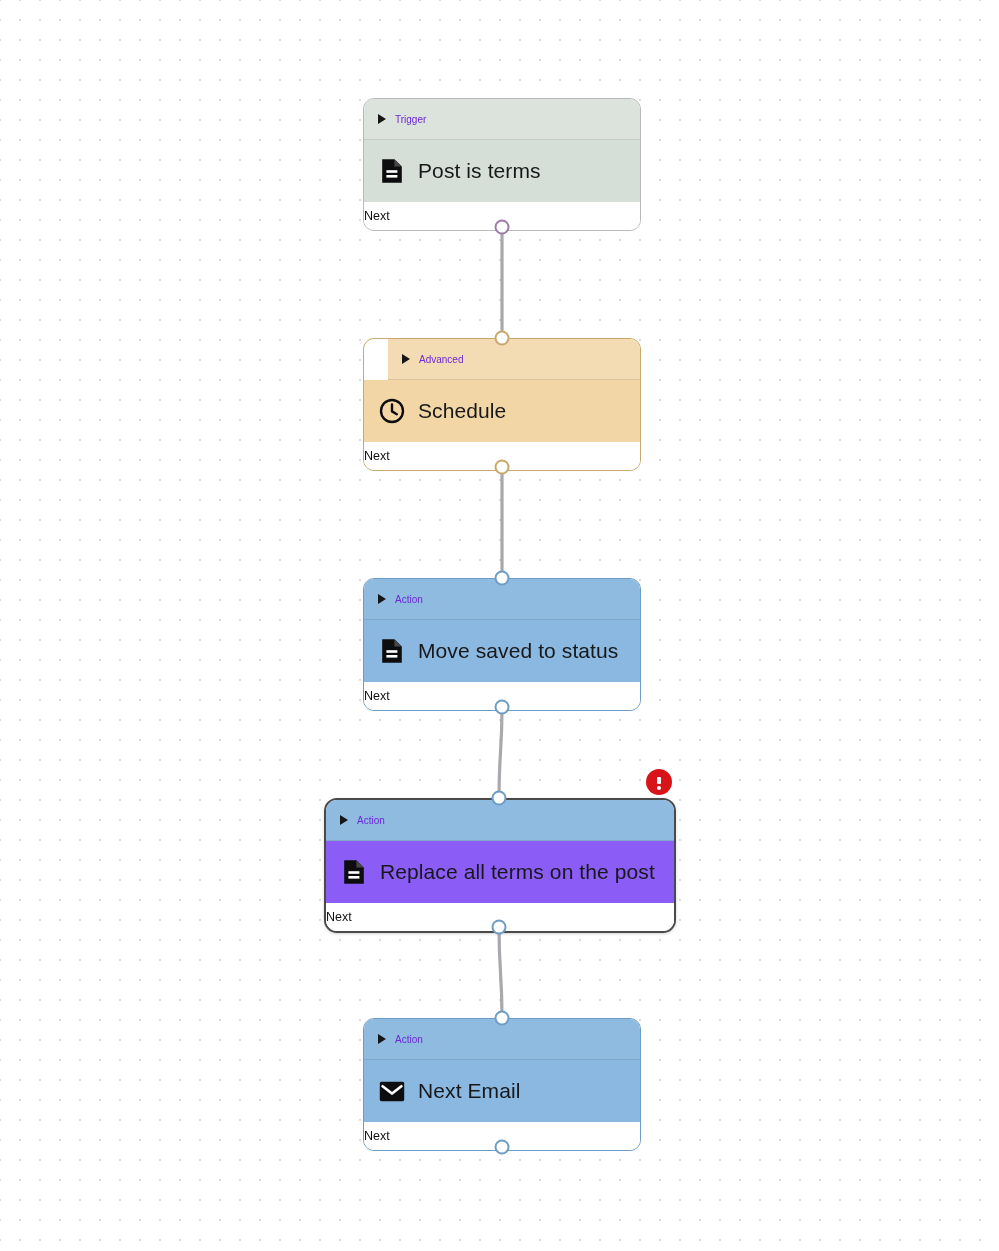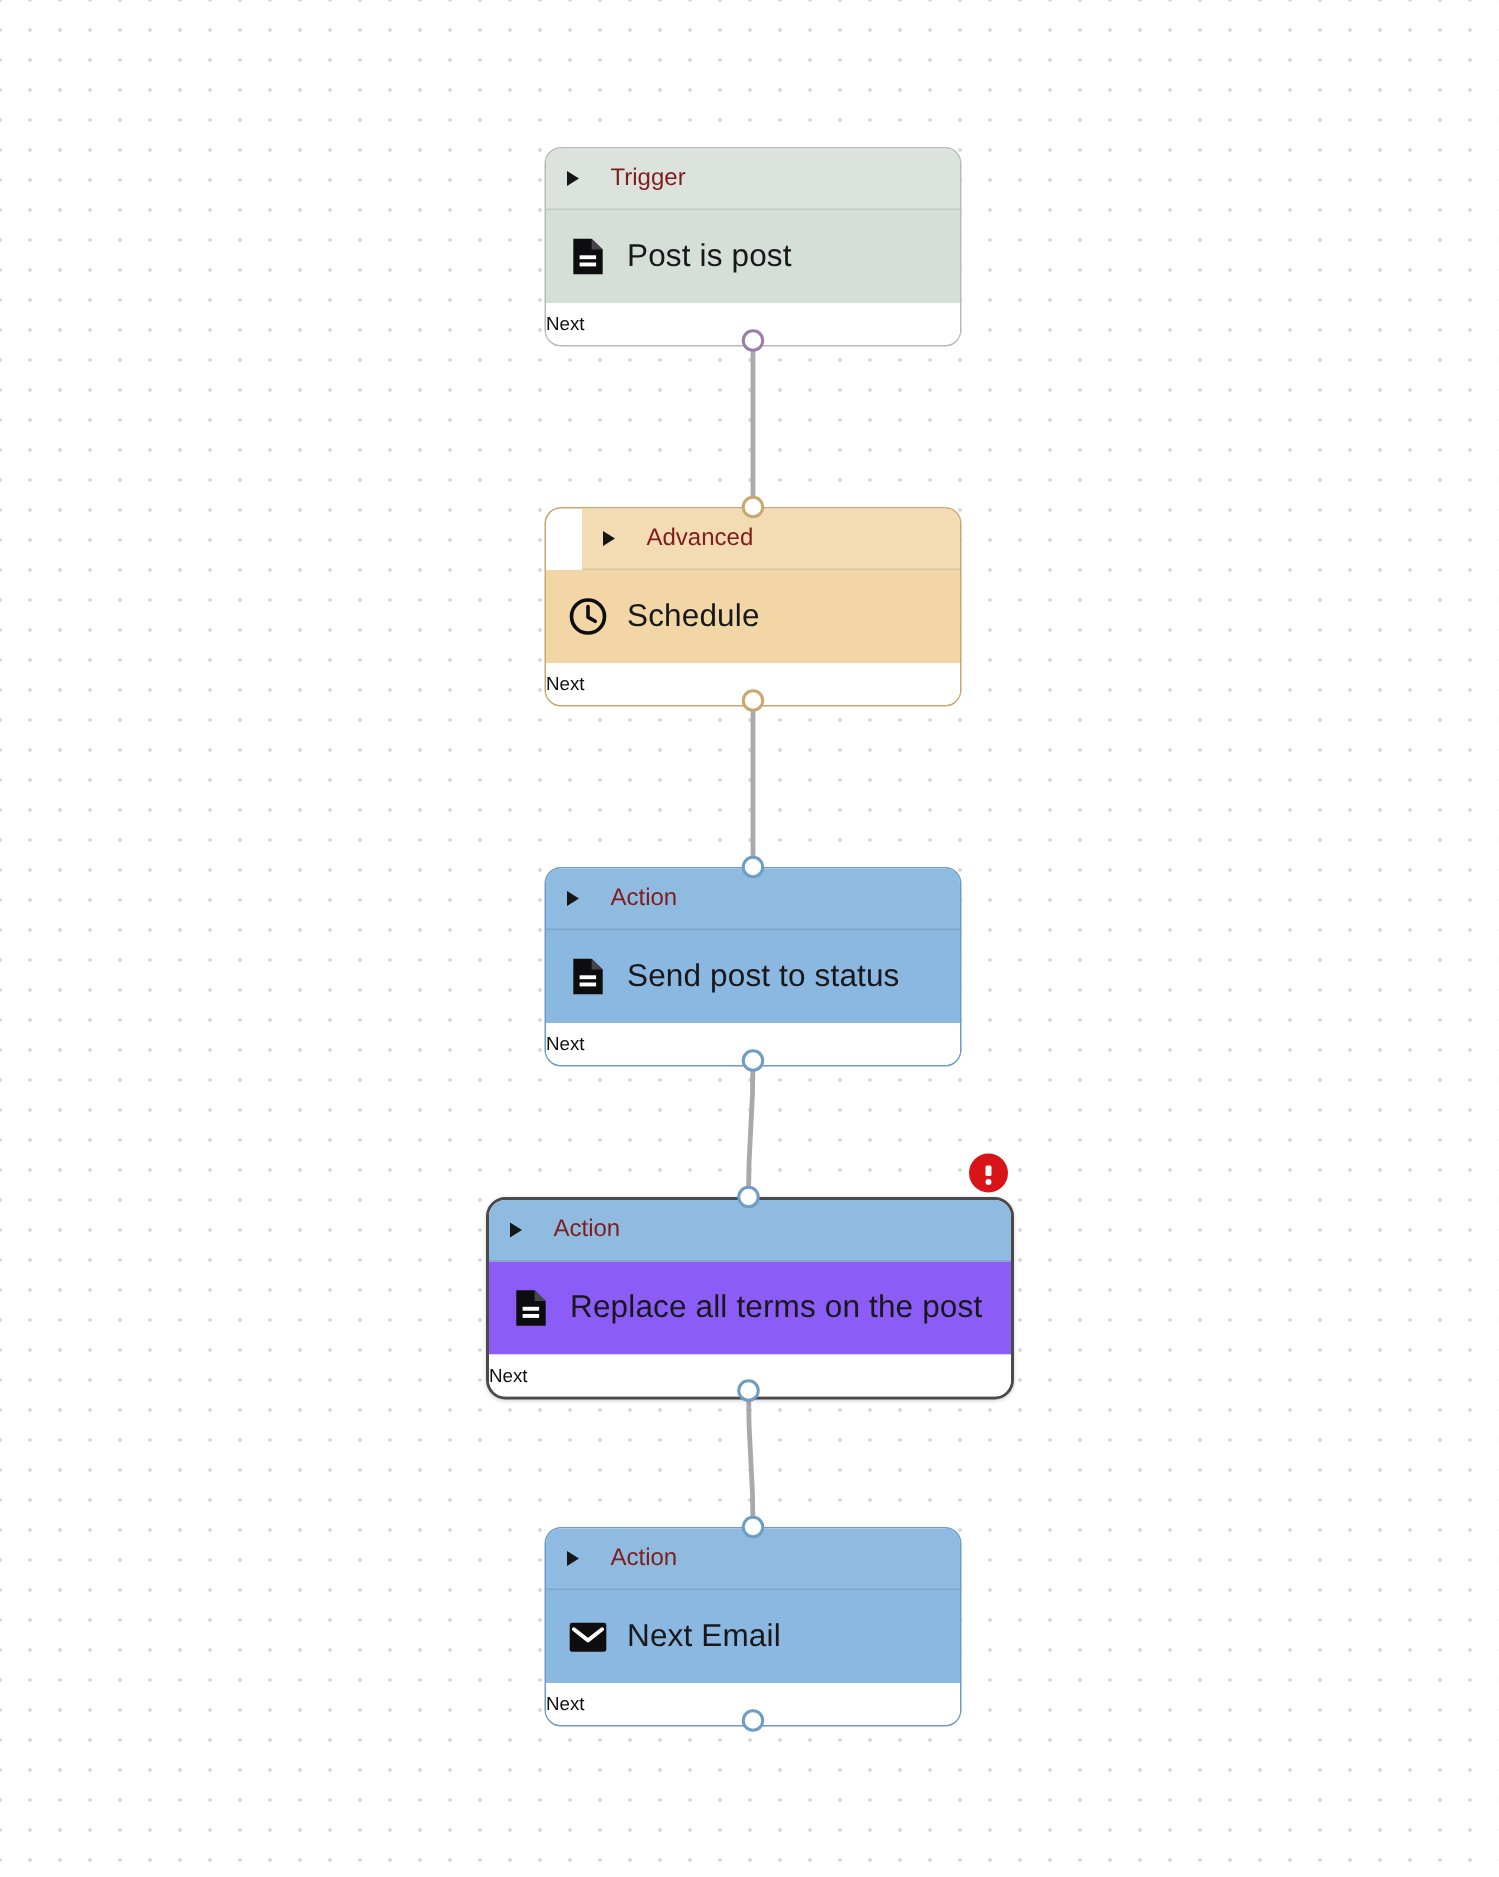--- a/index.html
+++ b/index.html
@@ -45,24 +45,23 @@
     border: 2.5px solid #4a4a4a;
     border-radius: 13px;
     box-shadow: 0 1px 3px rgba(0,0,0,0.18);
   }
 
   .node-header {
     display: flex;
     align-items: center;
     height: 40px;
     padding: 0 0 0 14px;
-    font-size: 16px;
-    color: #7f1d1d;
+    font-size: 10px;
+    color: #6d28d9;
     border-bottom: 1px solid rgba(0,0,0,0.10);
-    gap: 12px;
   }
   .tri {
     width: 0;
     height: 0;
     border-left: 8px solid #161616;
     border-top: 5.5px solid transparent;
     border-bottom: 5.5px solid transparent;
     margin-right: 9px;
     flex: none;
   }
@@ -158,21 +157,21 @@
         </div>
         <div class="node-body" style="background: rgb(214, 223, 215);">
           <span class="node-icon">
             <svg width="22" height="26" viewBox="0 0 22 26" aria-hidden="true">
               <path d="M1.2 1.2 H13.4 L20.8 8.4 V24.8 H1.2 Z" fill="#0d0d0f"></path>
               <path d="M13.4 1.2 L20.8 8.4 H13.4 Z" fill="#46464a"></path>
               <rect x="5.4" y="12.2" width="11" height="2.6" fill="#ffffff"></rect>
               <rect x="5.4" y="17.0" width="11" height="2.6" fill="#ffffff"></rect>
             </svg>
           </span>
-          <span class="node-title">Post is post</span>
+          <span class="node-title">Post is terms</span>
         </div>
         <div class="node-footer">
           <span>Next</span>
         </div>
       </div>
       <div class="node" style="left: 363px; top: 338px; width: 278px; border-color: rgb(200, 168, 110);">
         <div class="node-header" style="background: rgb(243, 219, 179); margin-left: 24px;">
           <span class="tri"></span>
           <span>Advanced</span>
         </div>
@@ -196,21 +195,21 @@
         </div>
         <div class="node-body" style="background: rgb(138, 184, 224);">
           <span class="node-icon">
             <svg width="22" height="26" viewBox="0 0 22 26" aria-hidden="true">
               <path d="M1.2 1.2 H13.4 L20.8 8.4 V24.8 H1.2 Z" fill="#0d0d0f"></path>
               <path d="M13.4 1.2 L20.8 8.4 H13.4 Z" fill="#46464a"></path>
               <rect x="5.4" y="12.2" width="11" height="2.6" fill="#ffffff"></rect>
               <rect x="5.4" y="17.0" width="11" height="2.6" fill="#ffffff"></rect>
             </svg>
           </span>
-          <span class="node-title">Send post to status</span>
+          <span class="node-title">Move saved to status</span>
         </div>
         <div class="node-footer">
           <span>Next</span>
         </div>
       </div>
       <div class="node selected" style="left: 324px; top: 798px; width: 352px;">
         <div class="node-header" style="background: rgb(143, 187, 224);">
           <span class="tri"></span>
           <span>Action</span>
         </div>

